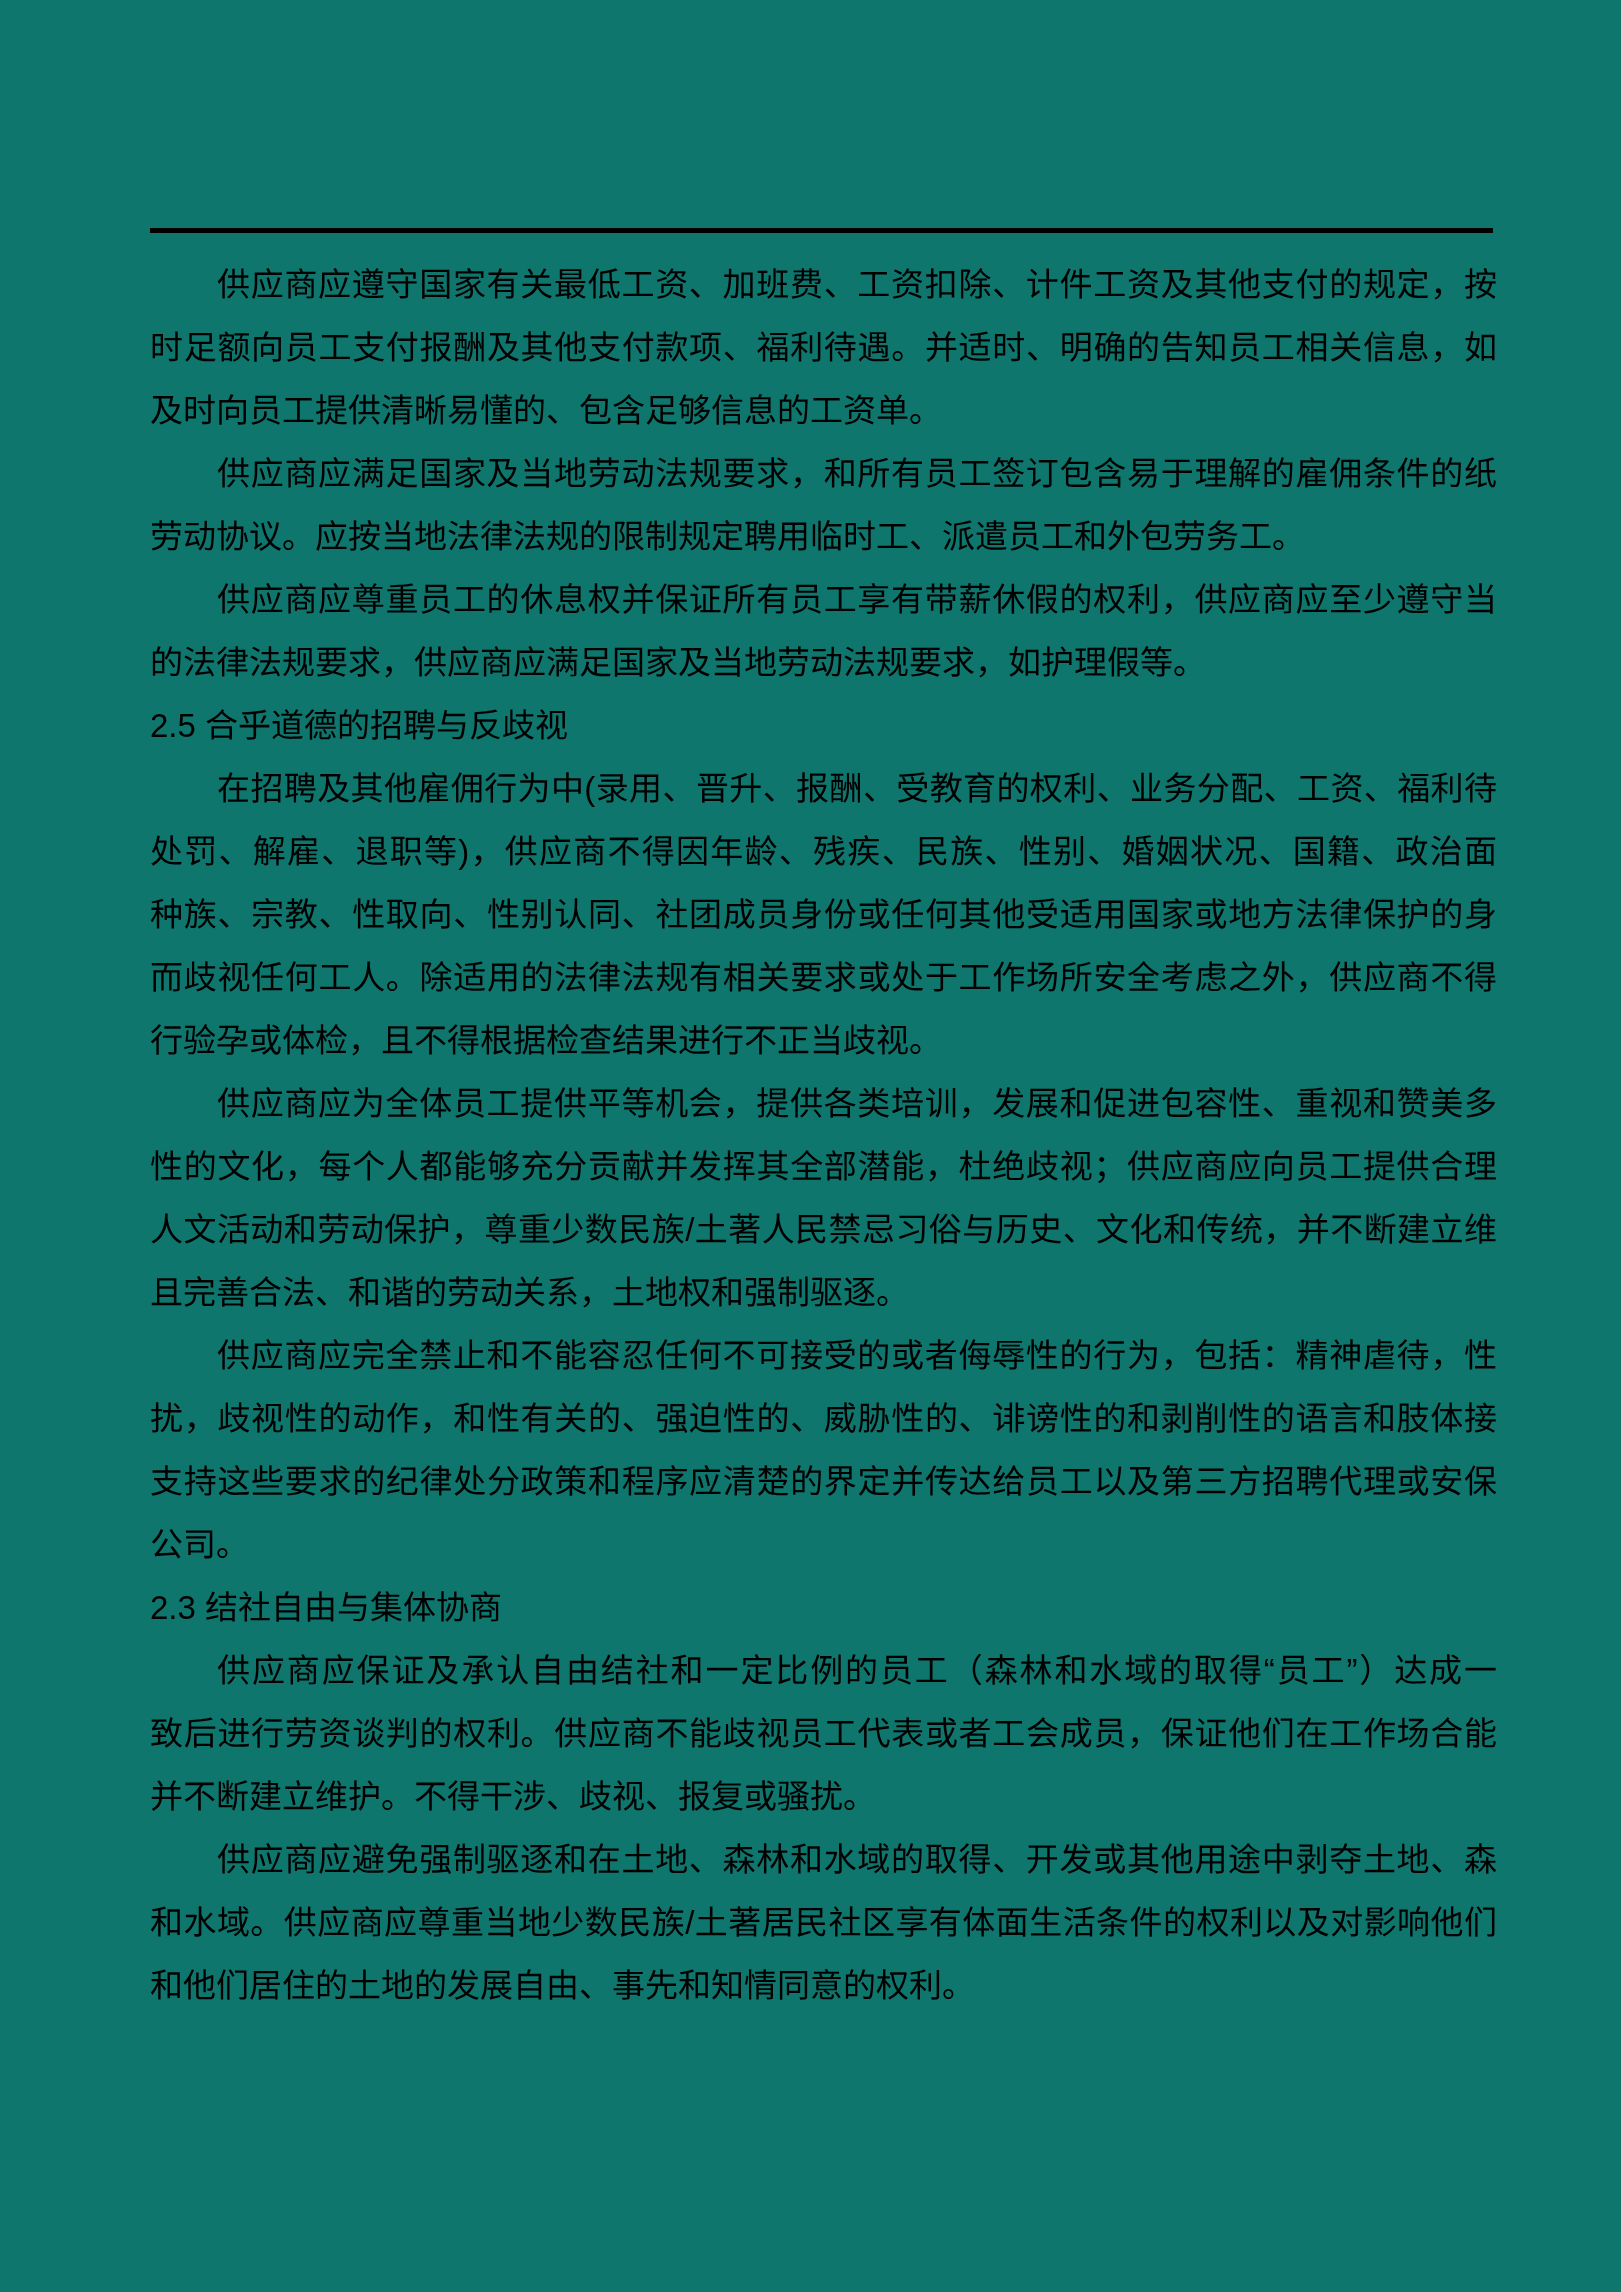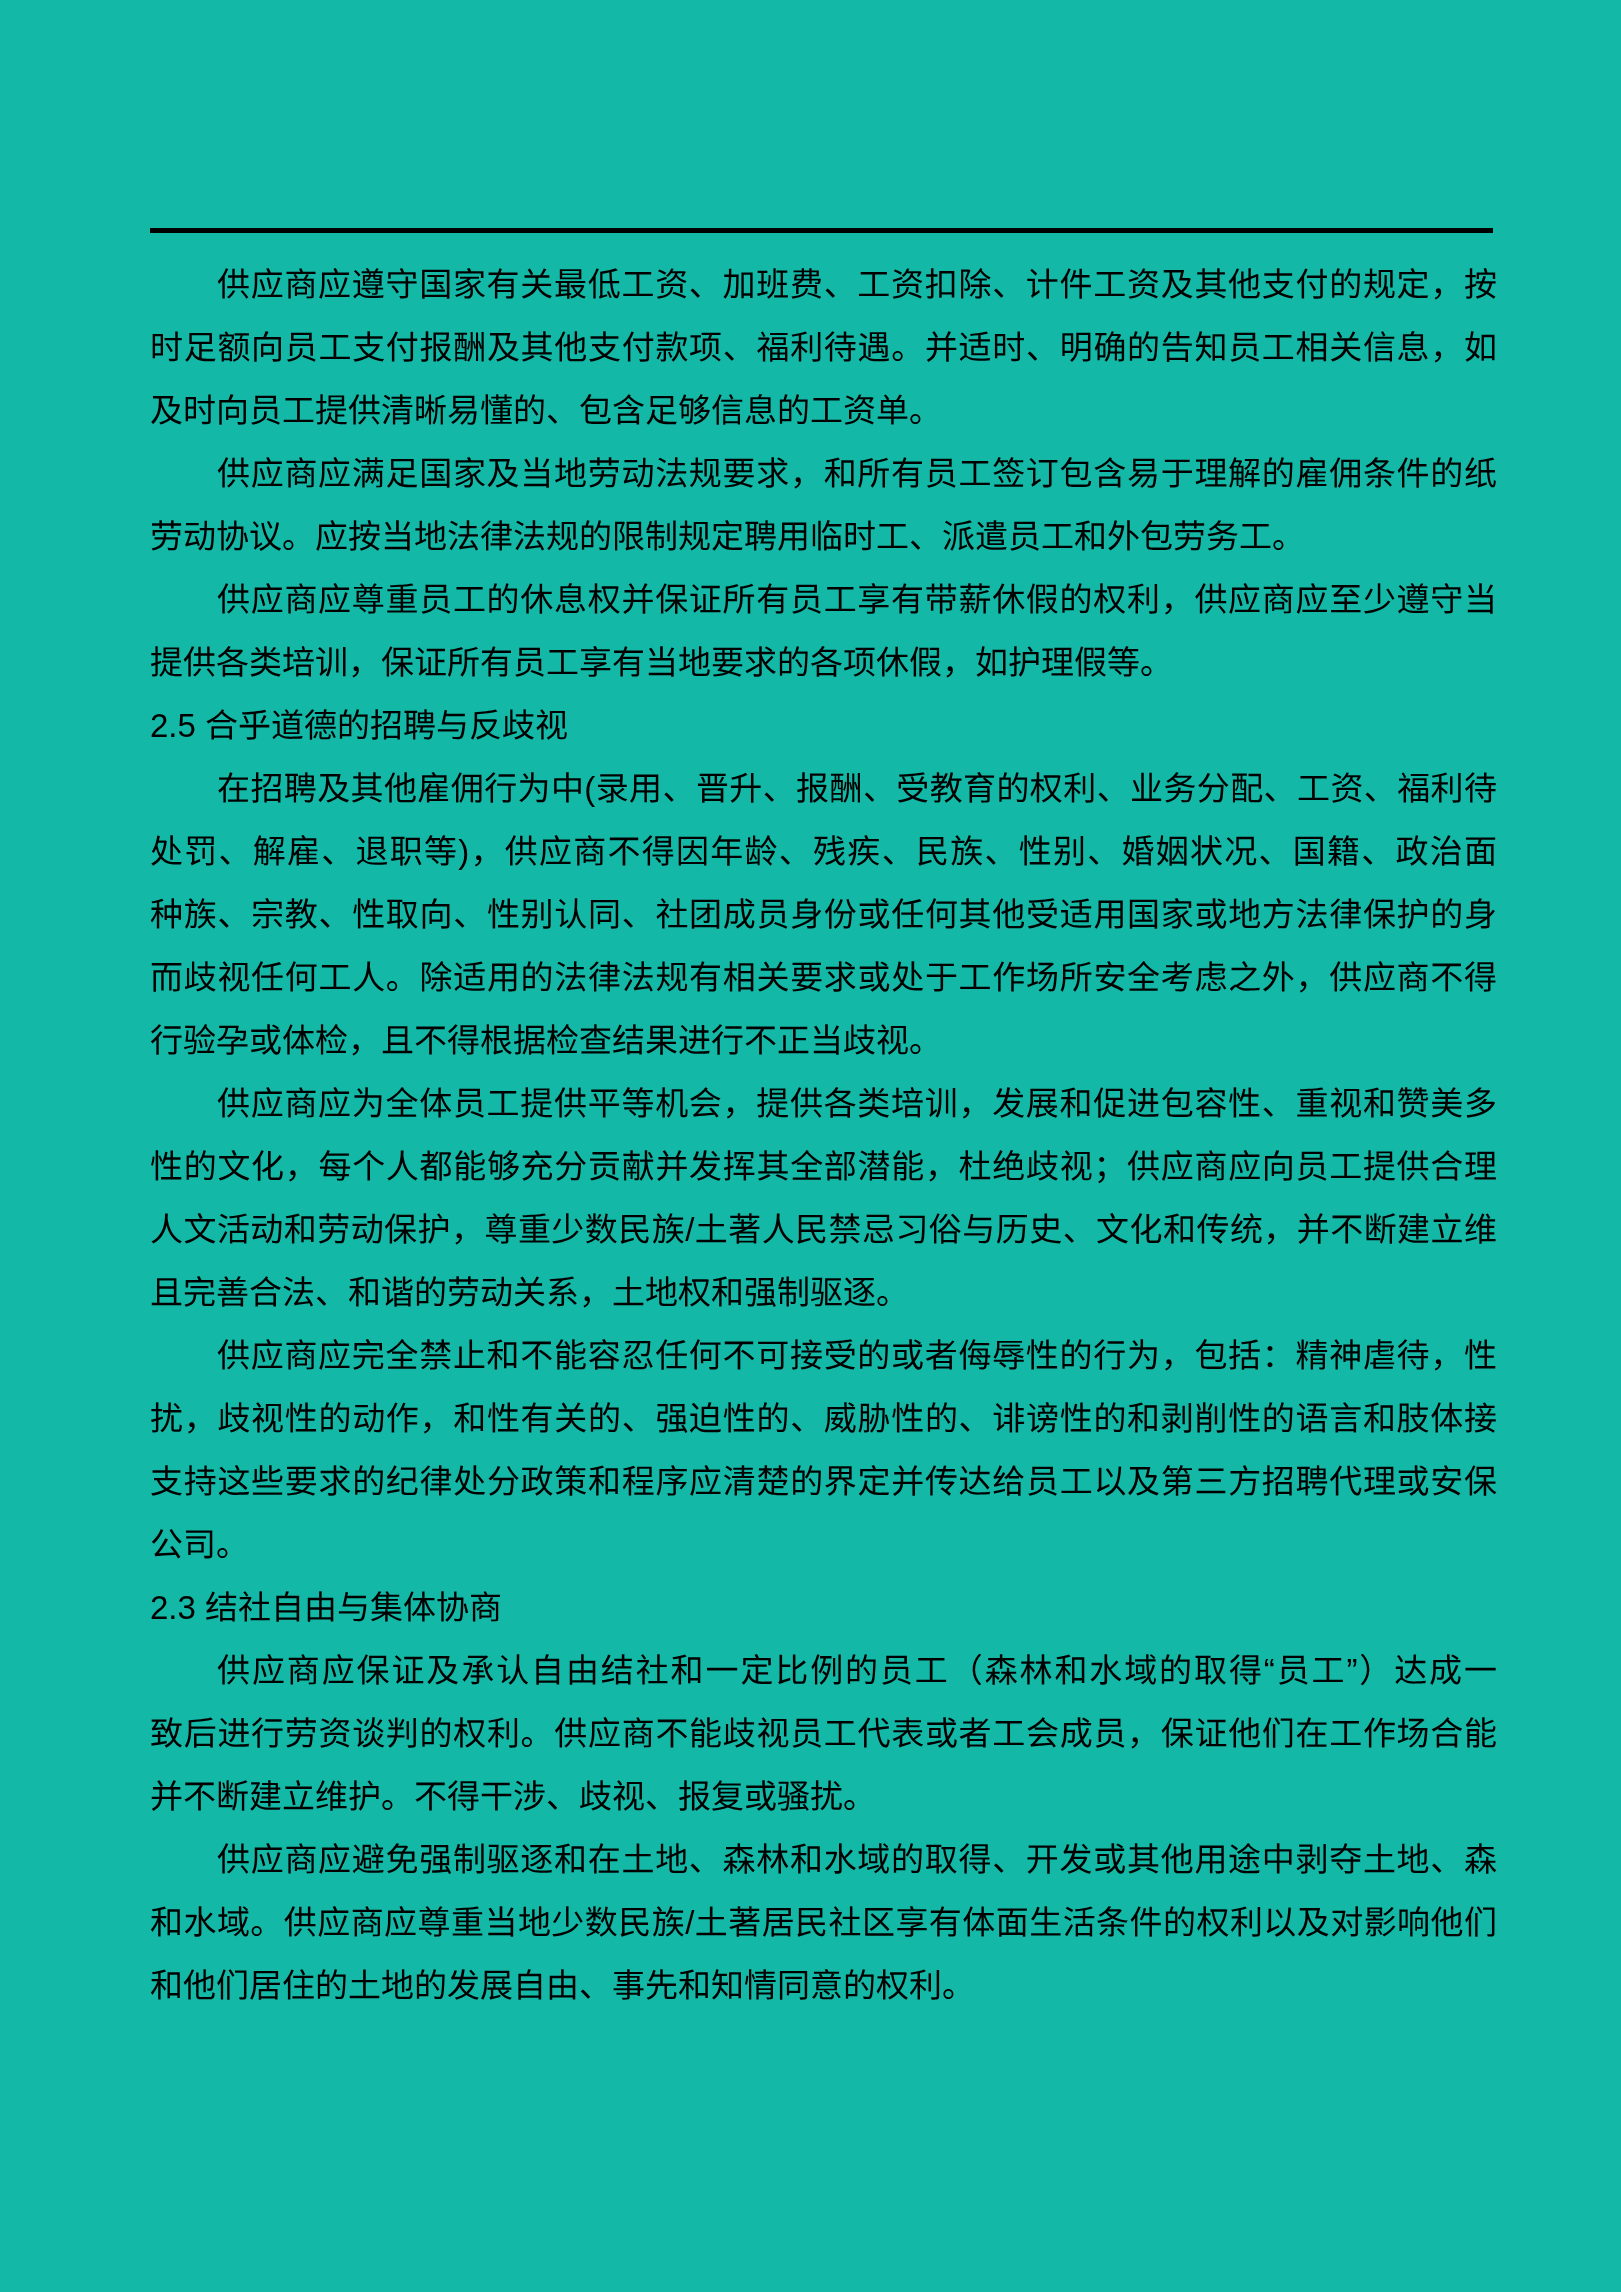--- a/index.html
+++ b/index.html
@@ -4,21 +4,21 @@
 <style>
   html, body {
     margin: 0;
     padding: 0;
     background: #ffffff;
   }
   .page {
     position: relative;
     width: 1621px;
     height: 2293px;
-    background: #14b8a6;
+    background: #0f766e;
     overflow: hidden;
     font-family: "Liberation Sans", sans-serif;
   }
   .top-rule {
     position: absolute;
     left: 150px;
     top: 228px;
     width: 1343px;
     height: 4.9px;
     background: #000000;
@@ -56,21 +56,21 @@
 
 <div class="page">
   <div class="top-rule"></div>
   <div class="doc-body">
       <div class="line indent">供应商应遵守国家有关最低工资、加班费、工资扣除、计件工资及其他支付的规定，按</div>
       <div class="line">时足额向员工支付报酬及其他支付款项、福利待遇。并适时、明确的告知员工相关信息，如</div>
       <div class="line no-fill">及时向员工提供清晰易懂的、包含足够信息的工资单。</div>
       <div class="line indent">供应商应满足国家及当地劳动法规要求，和所有员工签订包含易于理解的雇佣条件的纸面</div>
       <div class="line no-fill">劳动协议。应按当地法律法规的限制规定聘用临时工、派遣员工和外包劳务工。</div>
       <div class="line indent">供应商应尊重员工的休息权并保证所有员工享有带薪休假的权利，供应商应至少遵守当地</div>
-      <div class="line no-fill">提供各类培训，保证所有员工享有当地要求的各项休假，如护理假等。</div>
+      <div class="line no-fill">的法律法规要求，供应商应满足国家及当地劳动法规要求，如护理假等。</div>
       <div class="line heading no-fill">2.5 合乎道德的招聘与反歧视</div>
       <div class="line indent">在招聘及其他雇佣行为中(录用、晋升、报酬、受教育的权利、业务分配、工资、福利待遇、</div>
       <div class="line">处罚、解雇、退职等)，供应商不得因年龄、残疾、民族、性别、婚姻状况、国籍、政治面貌、</div>
       <div class="line">种族、宗教、性取向、性别认同、社团成员身份或任何其他受适用国家或地方法律保护的身份</div>
       <div class="line">而歧视任何工人。除适用的法律法规有相关要求或处于工作场所安全考虑之外，供应商不得进</div>
       <div class="line no-fill">行验孕或体检，且不得根据检查结果进行不正当歧视。</div>
       <div class="line indent">供应商应为全体员工提供平等机会，提供各类培训，发展和促进包容性、重视和赞美多样</div>
       <div class="line">性的文化，每个人都能够充分贡献并发挥其全部潜能，杜绝歧视；供应商应向员工提供合理的</div>
       <div class="line">人文活动和劳动保护，尊重少数民族/土著人民禁忌习俗与历史、文化和传统，并不断建立维护</div>
       <div class="line no-fill">且完善合法、和谐的劳动关系，土地权和强制驱逐。</div>

